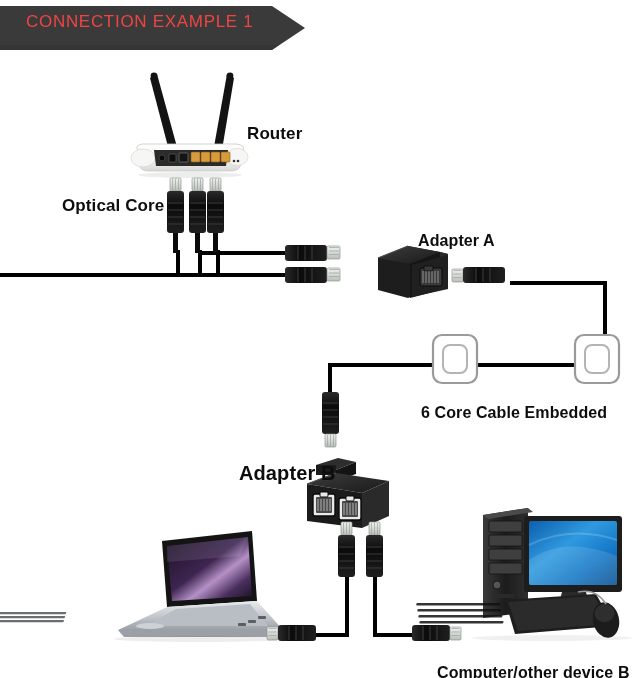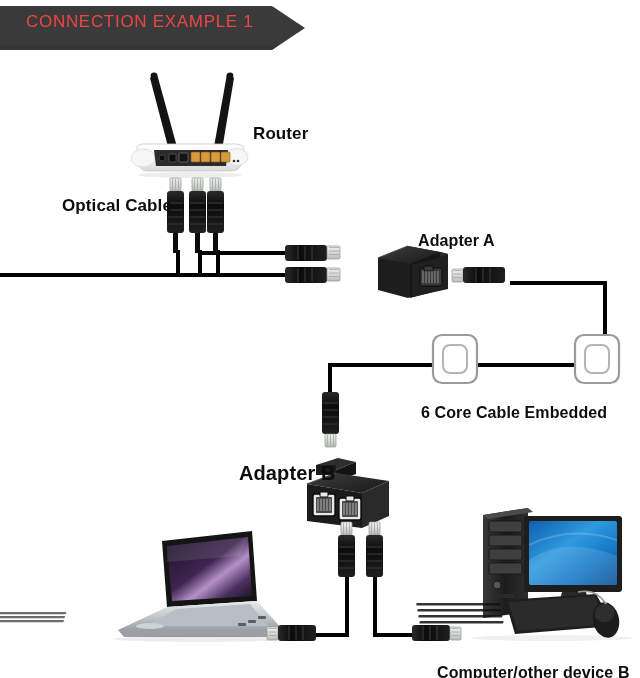--- a/index.html
+++ b/index.html
@@ -35,21 +35,21 @@
   #banner-text {
     position: absolute;
     left: 26px;
     top: 12px;
     font-size: 17px;
     font-weight: normal;
     color: #ef4444;
     letter-spacing: 0.7px;
     white-space: nowrap;
   }
-  #label-router      { left: 247px; top: 124px; font-size: 17px; margin-left: 6px; }
+  #label-router      { left: 247px; top: 124px; font-size: 17px; }
   #label-optical     { left: 62px;  top: 196px; font-size: 17px; }
   #label-adapter-a   { left: 418px; top: 232px; font-size: 16px; }
   #label-8core       { left: 421px; top: 404px; font-size: 16px; }
   #label-adapter-b   { left: 239px; top: 462px; font-size: 20px; }
   #label-device-a    { left: 66px;  top: 652px; font-size: 16px; }
   #label-device-b    { left: 437px; top: 664px; font-size: 16px; }
 </style>
 </head>
 <body>
 
@@ -467,21 +467,21 @@
     <g>
       <path d="M0 6 L272 6 L305 28 L272 50 L0 50 Z" fill="#3a3a3a"></path>
       <path d="M0 50 L272 50 L279 45 L0 45 Z" fill="#2f2f2f" opacity="0.5"></path>
     </g>
   </svg>
 
   <div id="banner-text">CONNECTION EXAMPLE 1</div>
 
   <div class="lbl" id="label-router">Router</div>
 
-  <div class="lbl" id="label-optical">Optical Cable</div>
+  <div class="lbl" id="label-optical">Optical Core</div>
 
   <div class="lbl" id="label-adapter-a">Adapter A</div>
 
   <div class="lbl" id="label-8core">6 Core Cable Embedded</div>
 
   <div class="lbl" id="label-adapter-b">Adapter B</div>
 
 
   <div class="lbl" id="label-device-b">Computer/other device B</div>
 

